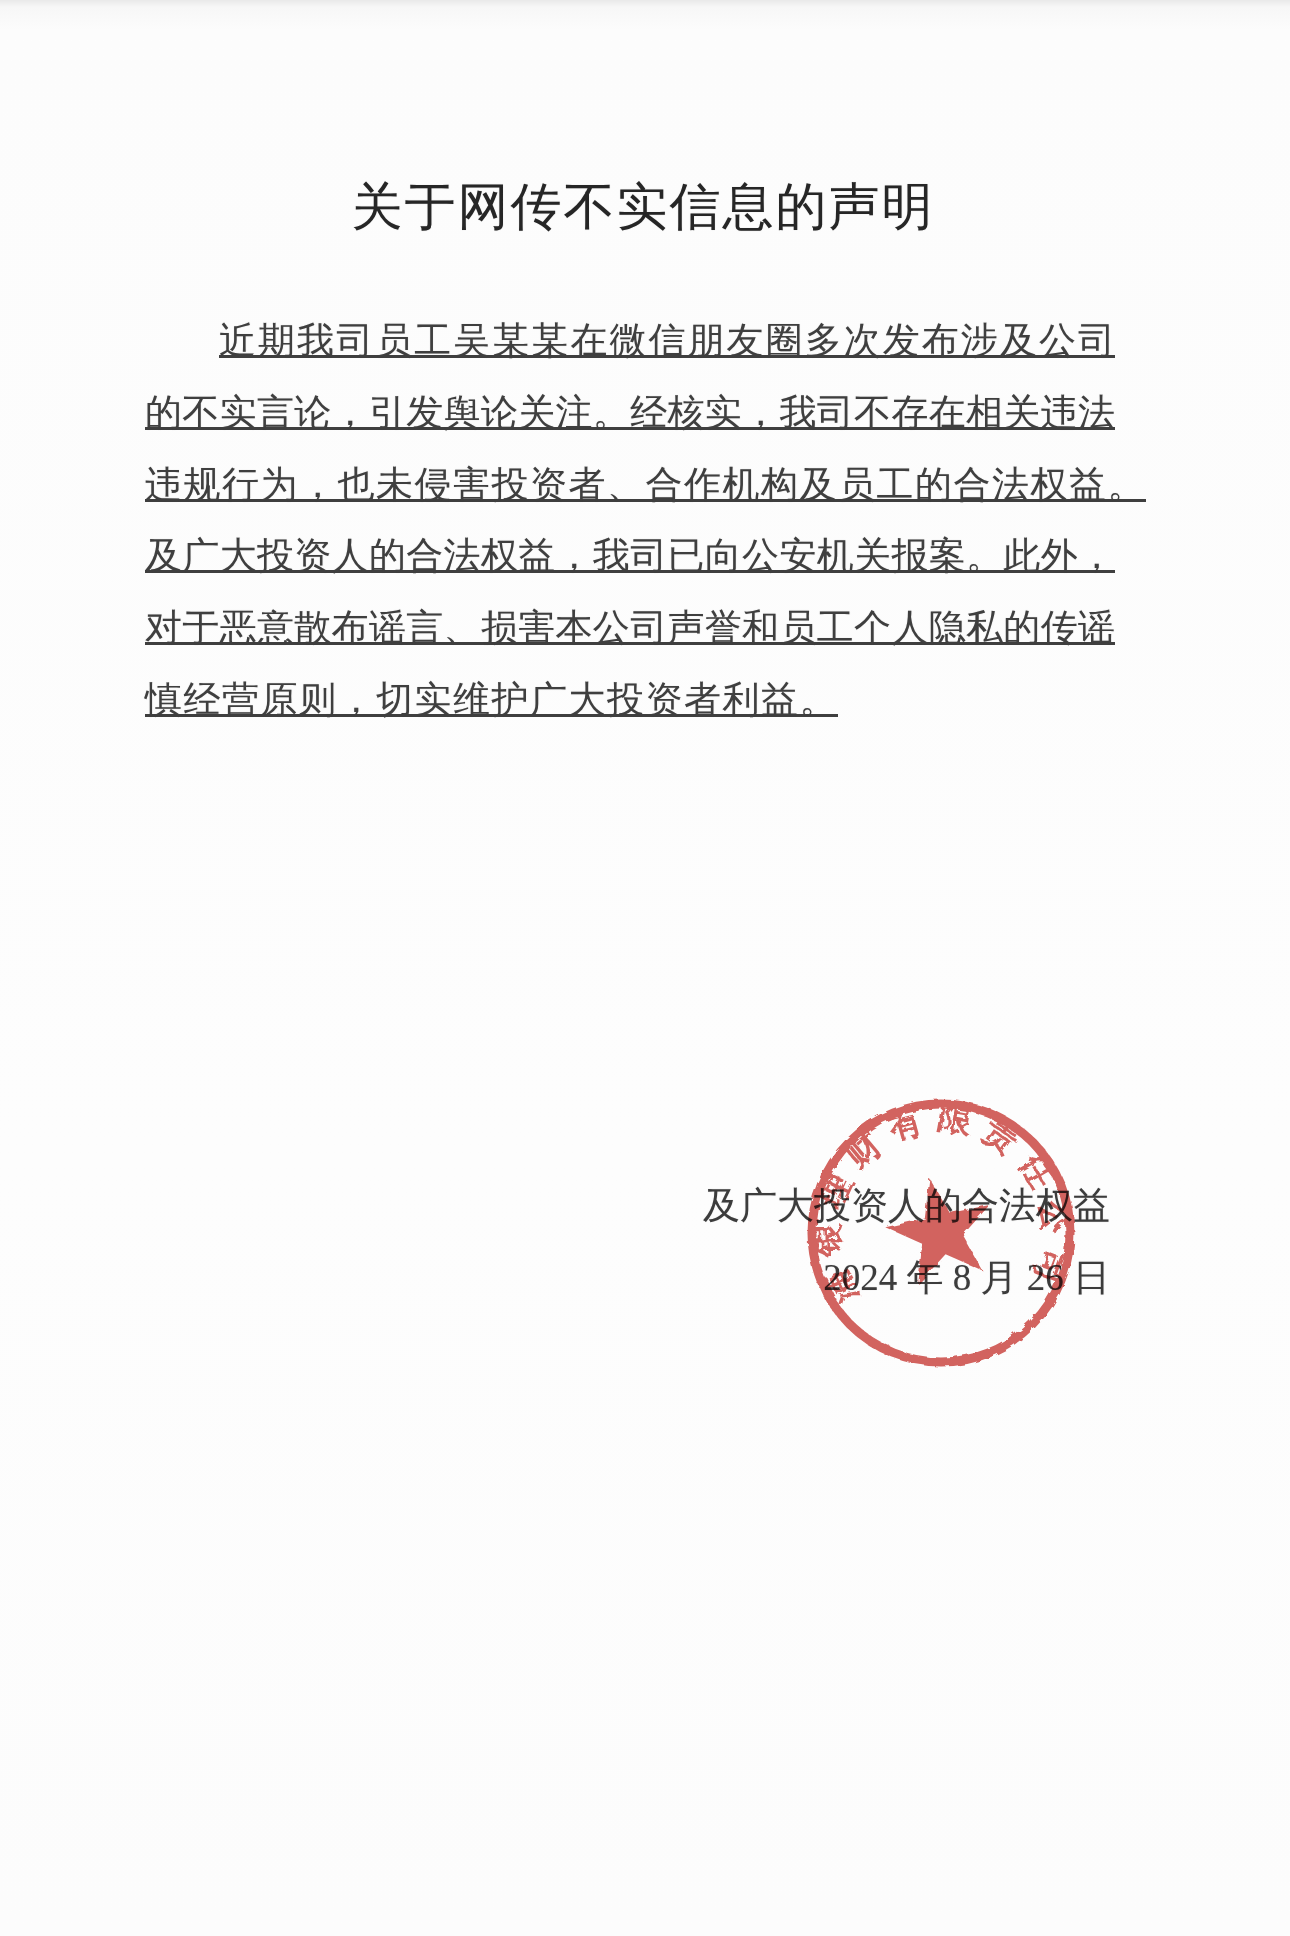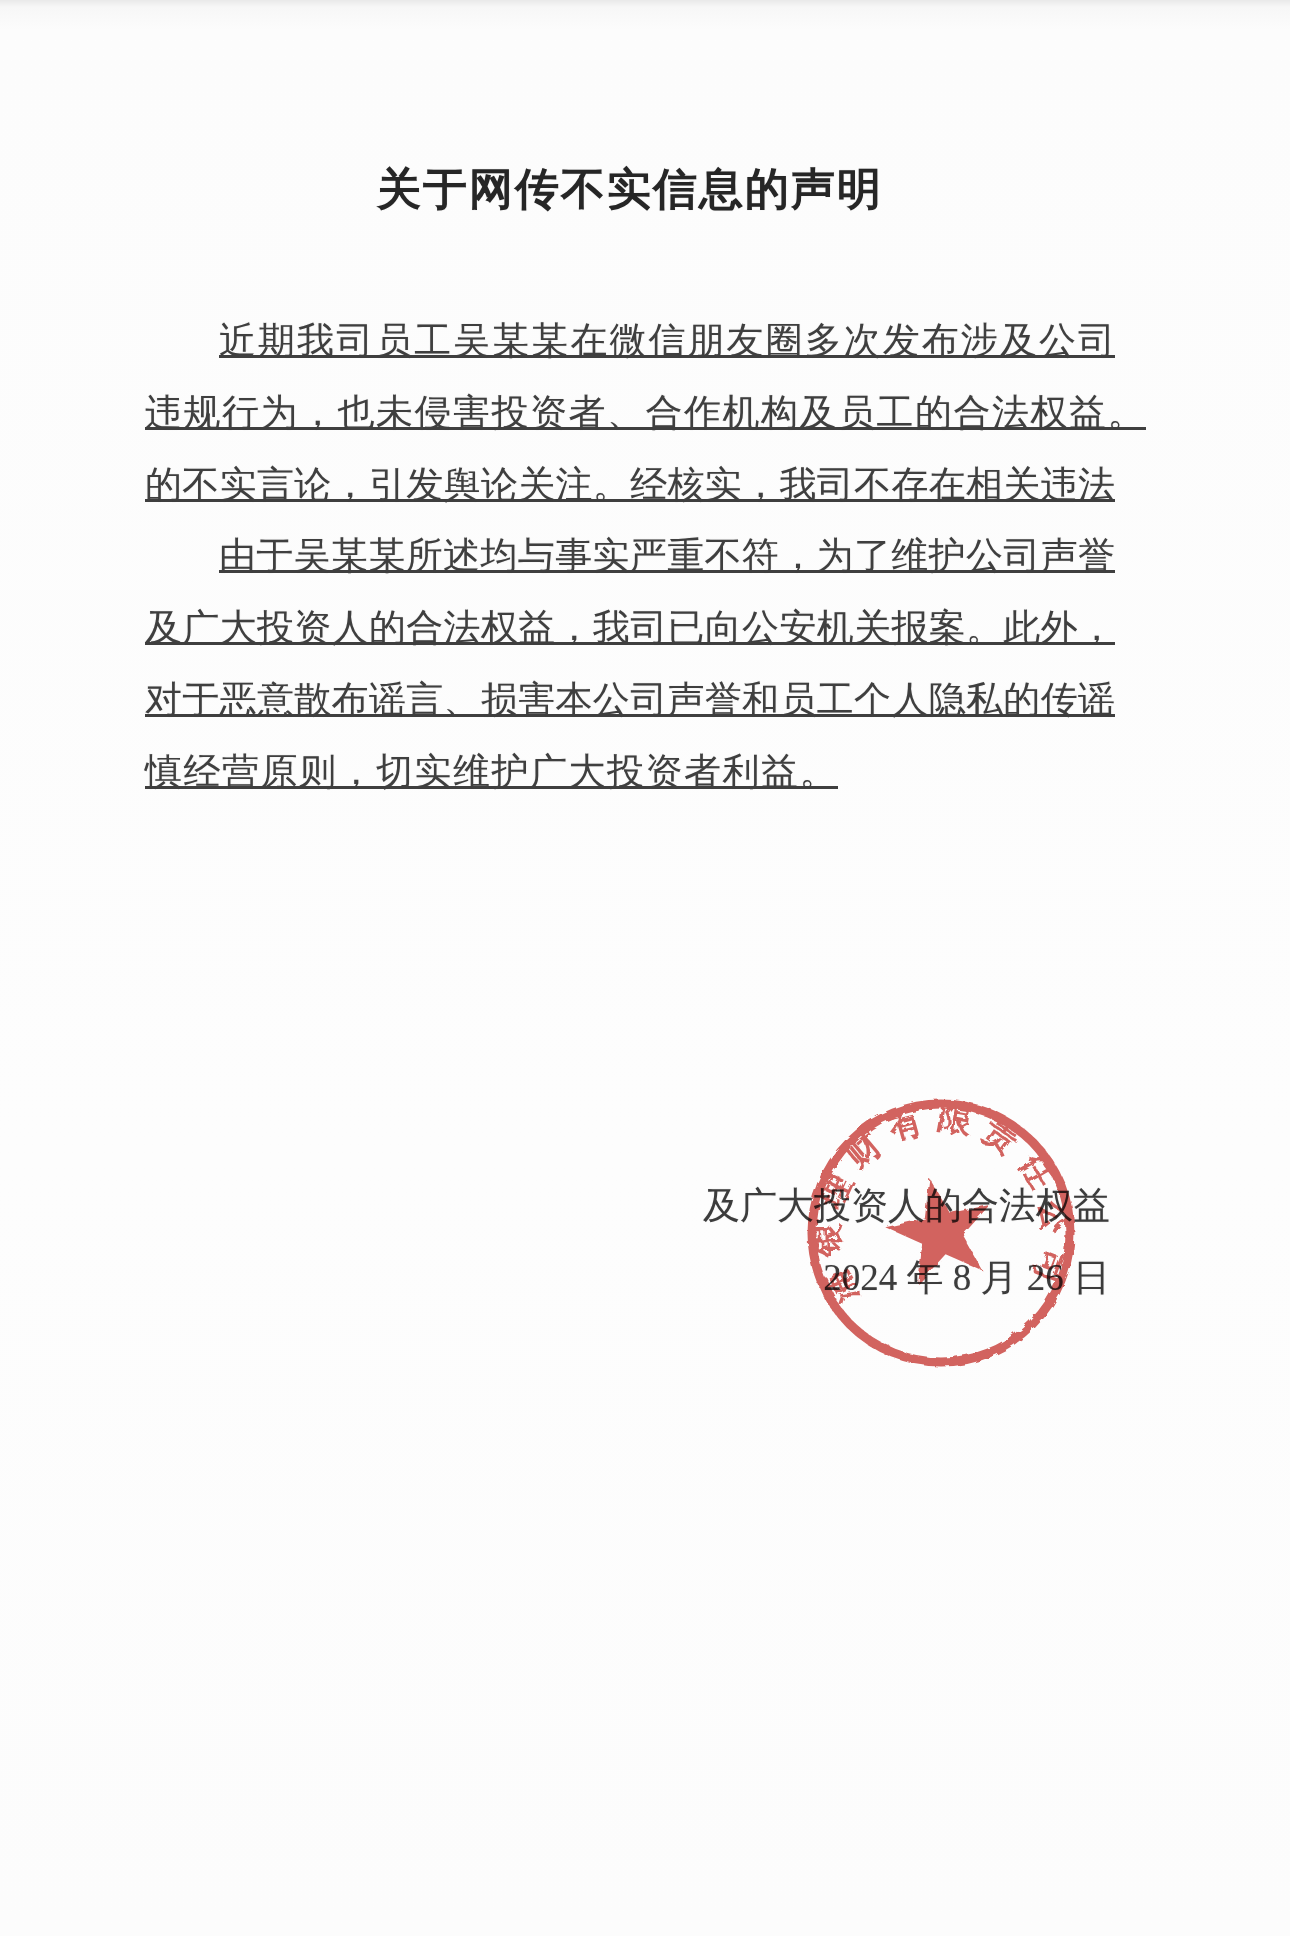--- a/index.html
+++ b/index.html
@@ -3,22 +3,22 @@
 <meta charset="utf-8">
 <style>
   html,body{margin:0;padding:0;}
   body{
     width:1290px;height:1936px;position:relative;overflow:hidden;
     background:linear-gradient(180deg,#e9e9e9 0px,#f7f7f7 7px,#fcfcfc 30px,#fdfdfd 60%,#fcfcfc 100%);
     font-family:"Liberation Serif","DejaVu Serif",serif;
   }
   .page{position:absolute;inset:0;}
   .doc-title{
-    position:absolute;left:145px;top:160px;width:970px;margin:0;
-    text-align:center;font-size:44px;font-weight:bold;letter-spacing:2px;
+    position:absolute;left:145px;top:160px;width:970px;margin:13px;
+    text-align:center;font-size:51px;font-weight:normal;letter-spacing:2px;
     color:#262626;font-family:"Liberation Serif","DejaVu Serif",serif;
     text-shadow:0 0 1px rgba(40,40,40,.25);
   }
   .doc-body{
     position:absolute;left:145px;top:305px;width:970px;
     font-size:37px;line-height:71.8px;color:#3f3f3f;
     text-shadow:0 0 1px rgba(70,70,70,.3);
   }
   .line{
     display:block;height:71.8px;
@@ -40,23 +40,22 @@
 </style>
 </head>
 <body>
 
 <div class="page">
 
   <h1 class="doc-title">关于网传不实信息的声明</h1>
 
   <div class="doc-body">
       <div class="line indent">近期我司员工吴某某在微信朋友圈多次发布涉及公司</div>
+      <div class="line">的不实言论，引发舆论关注。经核实，我司不存在相关违法</div>
       <div class="line last">违规行为，也未侵害投资者、合作机构及员工的合法权益。</div>
-      <div class="line">的不实言论，引发舆论关注。经核实，我司不存在相关违法</div>
-      <div class="line indent">由于吴某某所述均与事实严重不符，为了维护公司声誉</div>
       <div class="line">及广大投资人的合法权益，我司已向公安机关报案。此外，</div>
       <div class="line">对于恶意散布谣言、损害本公司声誉和员工个人隐私的传谣</div>
       <div class="line last">慎经营原则，切实维护广大投资者利益。</div>
     </div>
 
   <div class="sign-block">
     <div>及广大投资人的合法权益</div>
     <div>2024 年 8 月 26 日</div>
   </div>
 

